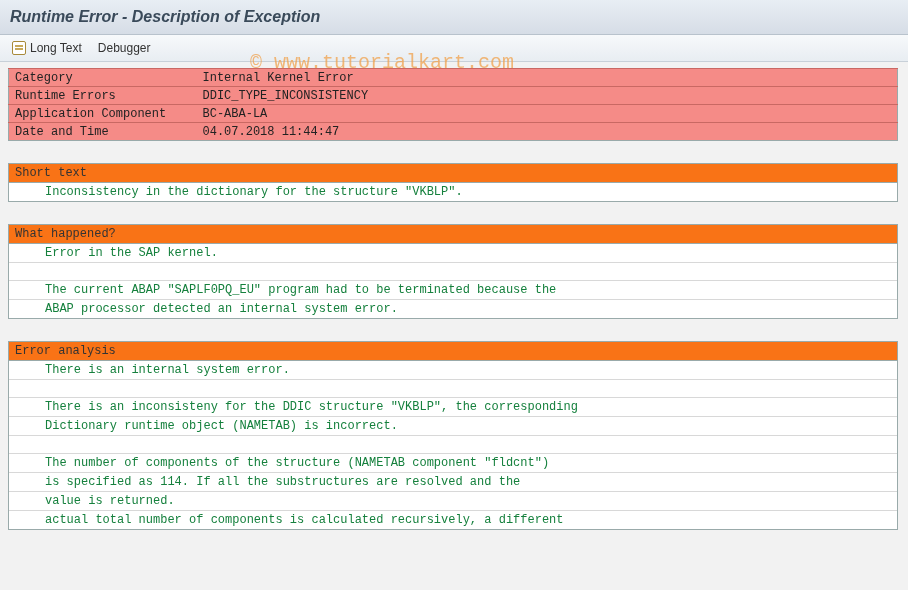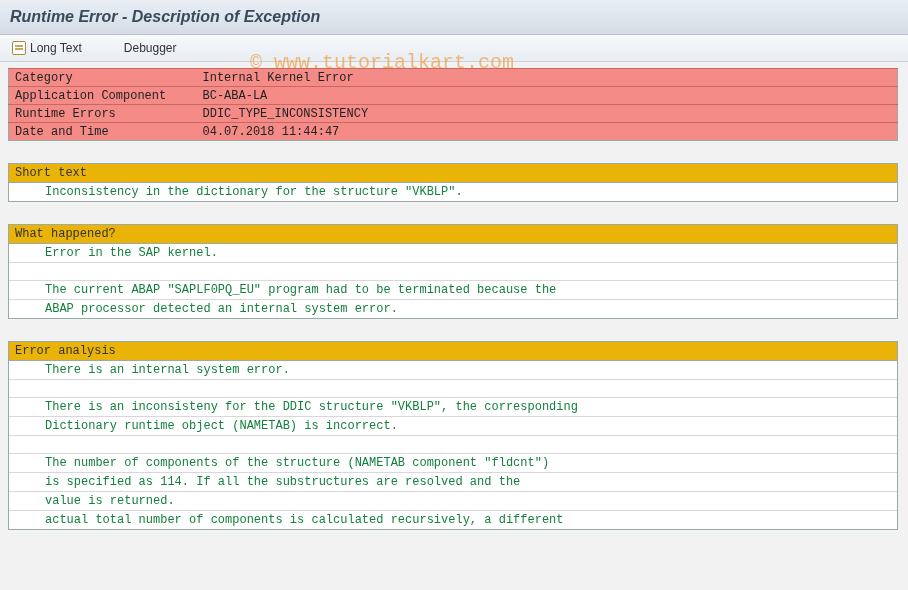--- a/index.html
+++ b/index.html
@@ -19,21 +19,21 @@
     font-weight: bold;
     font-style: italic;
     font-size: 16px;
     color: #3a4a5a;
   }
   .toolbar {
     background: linear-gradient(#f7f9fb, #e8edf2);
     border-bottom: 1px solid #c8d0d8;
     padding: 4px 8px;
     display: flex;
-    gap: 34px;
+    gap: 8px;
     align-items: center;
   }
   .toolbar-btn {
     display: flex;
     align-items: center;
     gap: 4px;
     font-size: 12px;
     color: #333;
     cursor: pointer;
     padding: 2px 4px;
@@ -74,21 +74,21 @@
   }
   .info-label { width: 188px; }
 
   .section {
     width: 890px;
     border: 1px solid #9aa;
     margin-top: 22px;
     background: #fff;
   }
   .section-header {
-    background: #eab308;
+    background: #f97316;
     border-bottom: 1px solid #9aa;
     padding: 2px 6px;
     color: #333;
     font-family: "Courier New", monospace;
   }
   .section-body-row {
     border-top: 1px solid #d8d8d8;
     padding: 1px 6px 1px 36px;
     min-height: 18px;
     line-height: 16px;
@@ -128,26 +128,26 @@
 
 <div class="content">
 
   <table class="info-table">
     <tbody>
         <tr>
       <td class="info-label">Category</td>
       <td>Internal Kernel Error</td>
     </tr>
     <tr>
+      <td class="info-label">Runtime Errors</td>
+      <td>DDIC_TYPE_INCONSISTENCY</td>
+    </tr>
+    <tr>
       <td class="info-label">Application Component</td>
       <td>BC-ABA-LA</td>
-    </tr>
-    <tr>
-      <td class="info-label">Runtime Errors</td>
-      <td>DDIC_TYPE_INCONSISTENCY</td>
     </tr>
     <tr>
       <td class="info-label">Date and Time</td>
       <td>04.07.2018 11:44:47</td>
     </tr>
   </tbody>
     </table>
 
   <div class="section">
     <div class="section-header">Short text</div>

